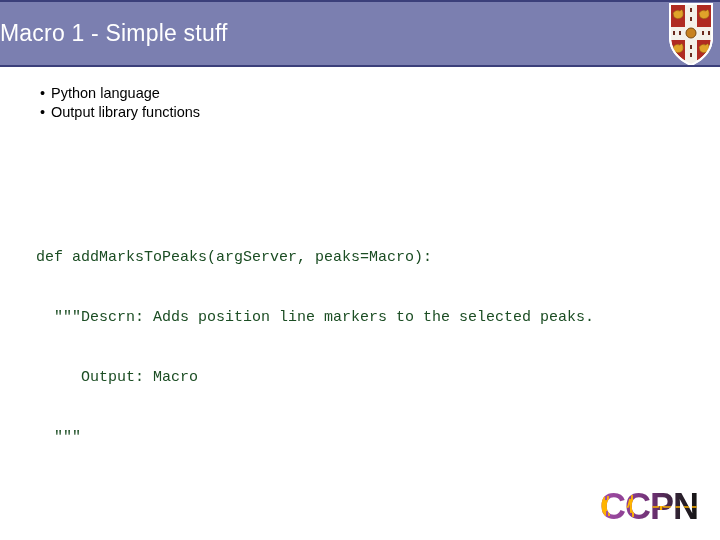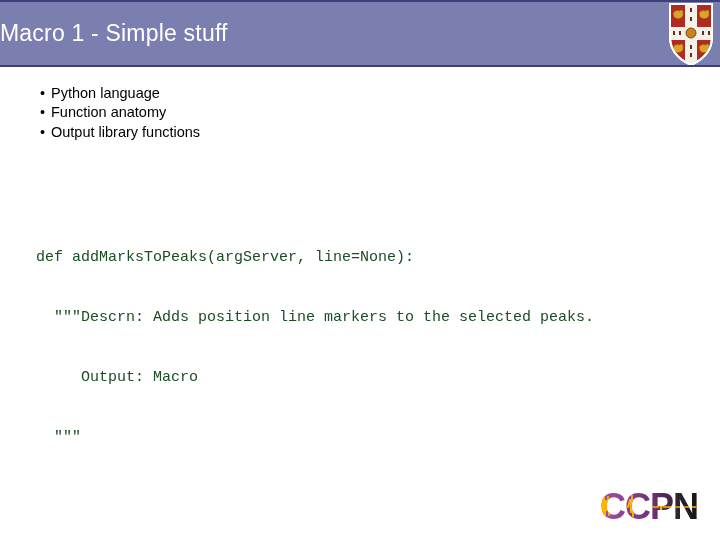--- a/index.html
+++ b/index.html
@@ -142,26 +142,25 @@
         <path d="M5,44 q3,-4 7,-2 q2,-3 3,1 q1,4 -2,6 q-4,2 -7,-1 Z"></path>
         <path d="M31,44 q3,-4 7,-2 q2,-3 3,1 q1,4 -2,6 q-4,2 -7,-1 Z"></path>
       </g>
     </g>
     <path d="M2,1 L44,1 L44,34 C44,48 34,57 23,62 C12,57 2,48 2,34 Z" fill="none" stroke="#ffffff" stroke-width="2"></path>
   </svg>
 </div>
 
 <ul id="bullet-list">
   <li><span class="bullet-dot">•</span><span>Python language</span></li>
-  <li><span class="bullet-dot">•</span><span>Function anatomy</span></li>
   <li><span class="bullet-dot">•</span><span>Output library functions</span></li>
 </ul>
 
 <div id="code-block">
-  <div class="code-line">def addMarksToPeaks(argServer, line=None):</div>
+  <div class="code-line">def addMarksToPeaks(argServer, peaks=Macro):</div>
   <div class="code-line">  """Descrn: Adds position line markers to the selected peaks.</div>
   <div class="code-line">     Output: Macro</div>
   <div class="code-line">  """</div>
   
   
   
   
   
   
   

